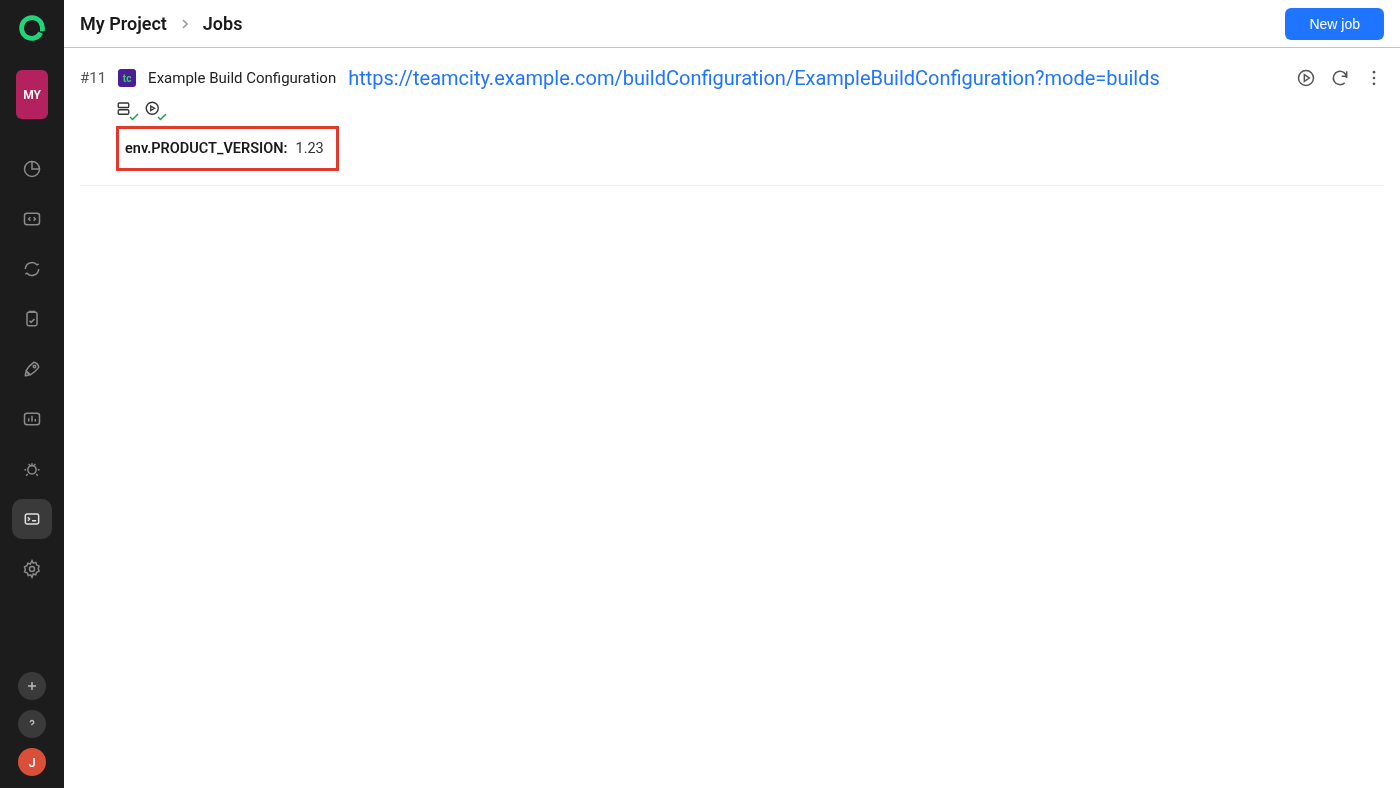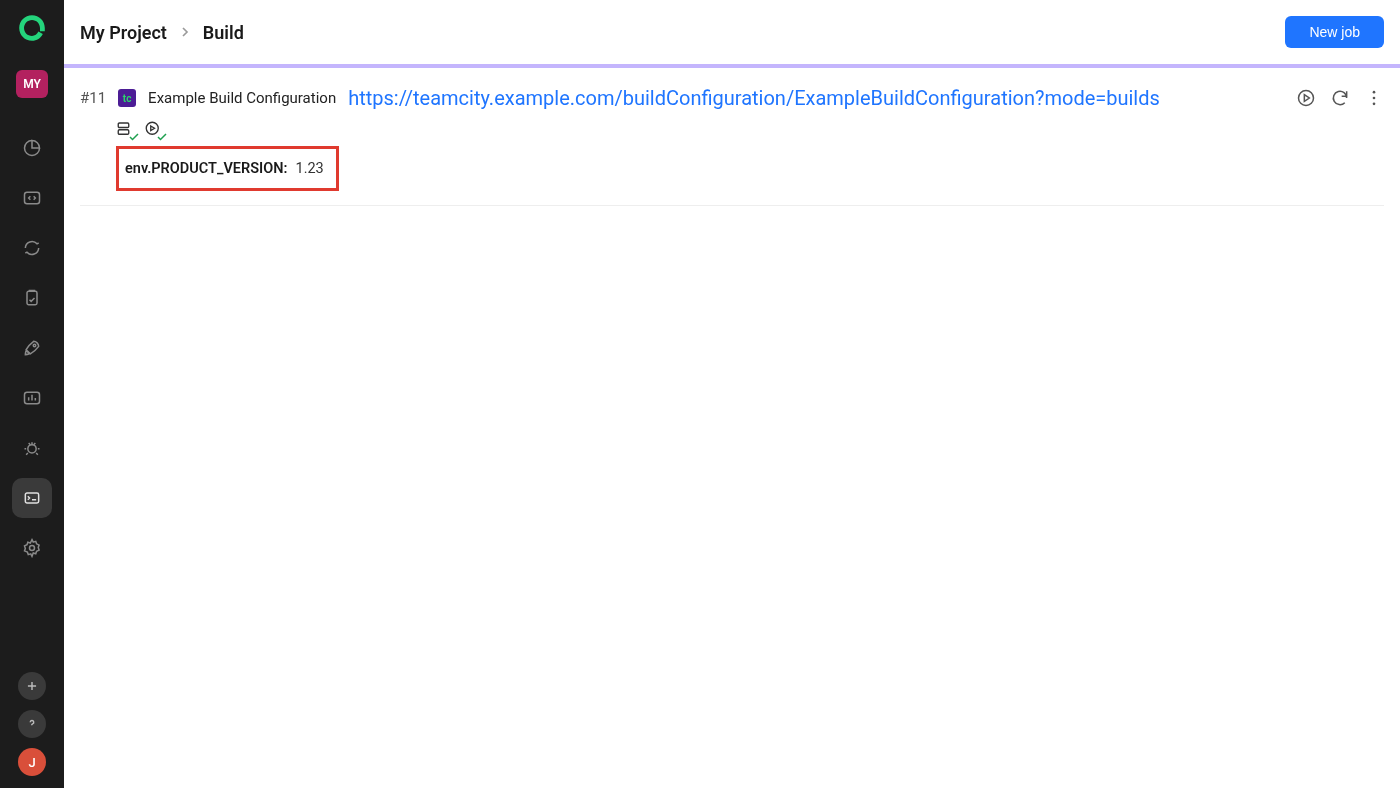--- a/index.html
+++ b/index.html
@@ -32,21 +32,21 @@
     gap: 10px;
   }
   .sidebar-top { flex: 0 0 auto; }
   .sidebar-spacer { flex: 1; }
   .logo {
     width: 32px; height: 32px;
     margin-bottom: 16px;
   }
   .logo svg { width: 100%; height: 100%; }
   .proj-badge {
-    width: 32px; height: 28px;
+    width: 32px; height: 49px;
     background: #b3215f;
     color: #fff;
     border-radius: 6px;
     display: flex;
     align-items: center;
     justify-content: center;
     font-size: 12px;
     font-weight: 600;
     margin-bottom: 20px;
     cursor: pointer;
@@ -84,26 +84,26 @@
     font-weight: 500;
     display: flex;
     align-items: center;
     justify-content: center;
     cursor: pointer;
   }
 
   
   .main { flex: 1; display: flex; flex-direction: column; }
   .header {
-    height: 68px;
+    height: 48px;
     display: flex;
     align-items: center;
     justify-content: space-between;
     padding: 0 16px;
-    border-bottom: 4px solid #c4b5fd;
+    border-bottom: 1px solid #c4b5fd;
   }
   .breadcrumb {
     display: flex;
     align-items: center;
     gap: 10px;
     font-size: 18px;
     font-weight: 600;
     color: #1a1a1a;
   }
   .breadcrumb .sep { color: #9a9a9a; display: flex; }
@@ -280,21 +280,21 @@
 
   <div class="main">
     <div class="header">
       <div class="breadcrumb">
         <span>My Project</span>
         <span class="sep">
           <svg width="16" height="16" viewBox="0 0 24 24" fill="none" stroke="currentColor" stroke-width="2.5">
               <path d="M9 6l6 6-6 6"></path>
             </svg>
         </span>
-        <span>Build</span>
+        <span>Jobs</span>
       </div>
       <button class="new-btn">New job</button>
     </div>
 
     <div class="content">
       <div class="job">
         <div class="job-row1">
           <span class="job-id">#11</span>
           <span class="tc-icon">tc</span>
           <span class="job-name">Example Build Configuration</span>

